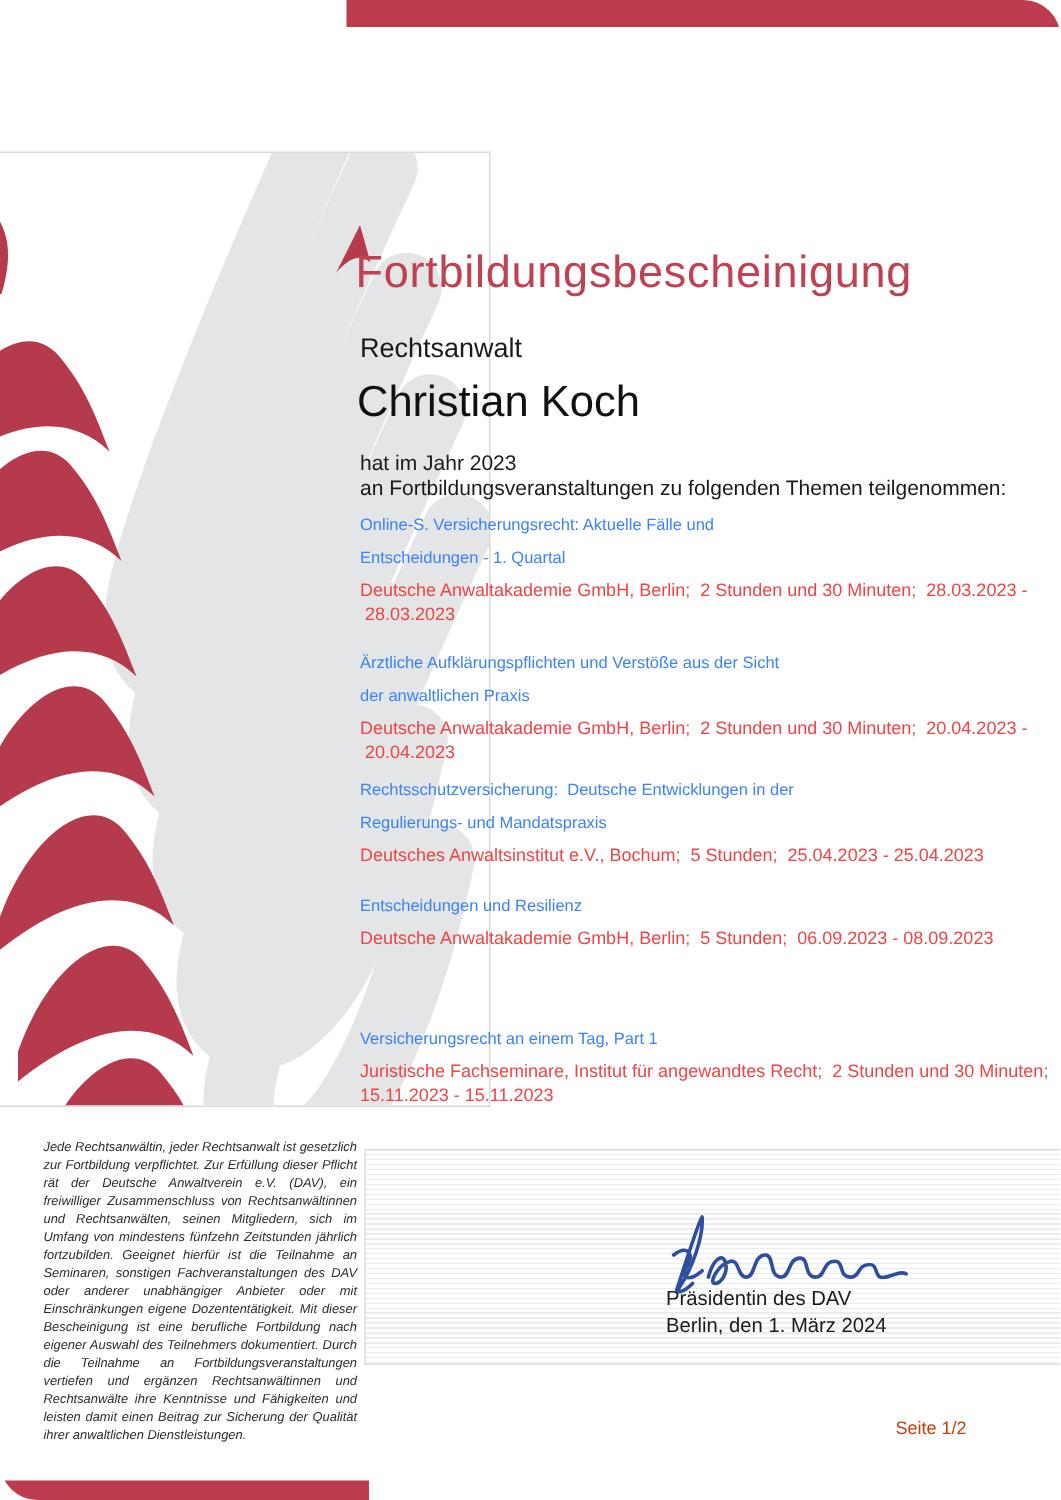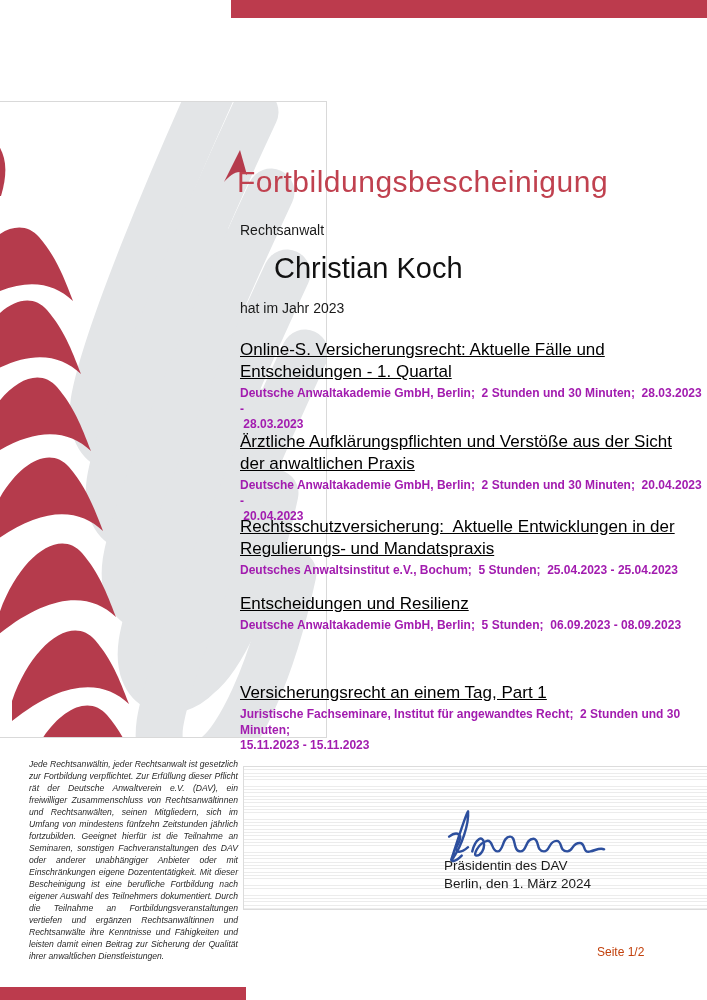--- a/index.html
+++ b/index.html
@@ -3,44 +3,45 @@
 <meta charset="utf-8">
 <style>
   html,body{margin:0;padding:0;background:#ffffff;}
   .page{
     position:relative;
     width:707px;height:1000px;
     background:#ffffff;
     font-family:"Liberation Sans", sans-serif;
     color:#1a1a1a;
     overflow:hidden;
+    border-radius:25px;
   }
   
   .bar-top{position:absolute;top:0;left:231px;width:476px;height:18px;background:#bc3b4d;}
   .bar-bottom{position:absolute;top:987px;left:0;width:246px;height:13px;background:#bc3b4d;}
 
   
   .logo-box{
     position:absolute;top:101px;left:-1px;width:327px;height:635px;
     border-top:1px solid #d9d9d9;border-right:1px solid #d9d9d9;border-bottom:1px solid #d9d9d9;
     overflow:hidden;
   }
   .logo-box svg{display:block;}
 
   
   .doc-title{position:absolute;left:237px;top:165px;font-size:30px;font-weight:400;color:#c0414f;letter-spacing:0.5px;white-space:nowrap;}
-  .salutation{position:absolute;left:240px;top:222px;font-size:14px;text-align:center;}
-  .holder-name{position:absolute;left:238px;top:252px;font-size:29px;color:#111;white-space:nowrap;margin-left:36px;}
+  .salutation{position:absolute;left:240px;top:222px;font-size:18px;text-align:center;}
+  .holder-name{position:absolute;left:238px;top:252px;font-size:29px;color:#111;white-space:nowrap;}
   .intro{position:absolute;left:240px;top:300px;font-size:14px;line-height:17px;width:460px;}
   .intro b{font-weight:400;}
 
   
   .course{position:absolute;left:240px;width:462px;}
-  .course-title{font-size:17px;line-height:22px;color:#000000;white-space:pre-wrap;text-decoration:underline;}
-  .course-details{margin-top:3px;font-size:12px;line-height:15.5px;color:#a21caf;white-space:pre-wrap;font-weight:bold;}
+  .course-title{font-size:11px;line-height:22px;color:#3b82f6;white-space:pre-wrap;}
+  .course-details{margin-top:3px;font-size:12px;line-height:15.5px;color:#ef4444;white-space:pre-wrap;}
   .c1{top:339px;} .c2{top:431px;} .c3{top:516px;} .c4{top:593px;} .c5{top:682px;}
 
   
   .footer-note{
     position:absolute;left:29px;top:758px;width:209px;
     font-size:8.6px;line-height:12px;text-align:justify;color:#2a2a2a;font-style:italic;
   }
 
   
   .sig-box{
@@ -84,38 +85,39 @@
   </div>
 
   <div class="doc-title">Fortbildungsbescheinigung</div>
 
   <div class="salutation">Rechtsanwalt</div>
 
   <div class="holder-name">Christian Koch</div>
 
   <div class="intro">
     <span>hat im </span><b>Jahr 2023</b><br>
+    <span>an Fortbildungsveranstaltungen zu folgenden Themen teilgenommen:</span>
   </div>
 
   <div class="course c1">
     <div class="course-title">Online-S. Versicherungsrecht: Aktuelle Fälle und
 Entscheidungen - 1. Quartal</div>
     <div class="course-details">Deutsche Anwaltakademie GmbH, Berlin;  2 Stunden und 30 Minuten;  28.03.2023 -
  28.03.2023</div>
   </div>
 
   <div class="course c2">
     <div class="course-title">Ärztliche Aufklärungspflichten und Verstöße aus der Sicht
 der anwaltlichen Praxis</div>
     <div class="course-details">Deutsche Anwaltakademie GmbH, Berlin;  2 Stunden und 30 Minuten;  20.04.2023 -
  20.04.2023</div>
   </div>
 
   <div class="course c3">
-    <div class="course-title">Rechtsschutzversicherung:  Aktuelle Entwicklungen in der
+    <div class="course-title">Rechtsschutzversicherung:  Deutsche Entwicklungen in der
 Regulierungs- und Mandatspraxis</div>
     <div class="course-details">Deutsches Anwaltsinstitut e.V., Bochum;  5 Stunden;  25.04.2023 - 25.04.2023</div>
   </div>
 
   <div class="course c4">
     <div class="course-title">Entscheidungen und Resilienz</div>
     <div class="course-details">Deutsche Anwaltakademie GmbH, Berlin;  5 Stunden;  06.09.2023 - 08.09.2023</div>
   </div>
 
   <div class="course c5">

